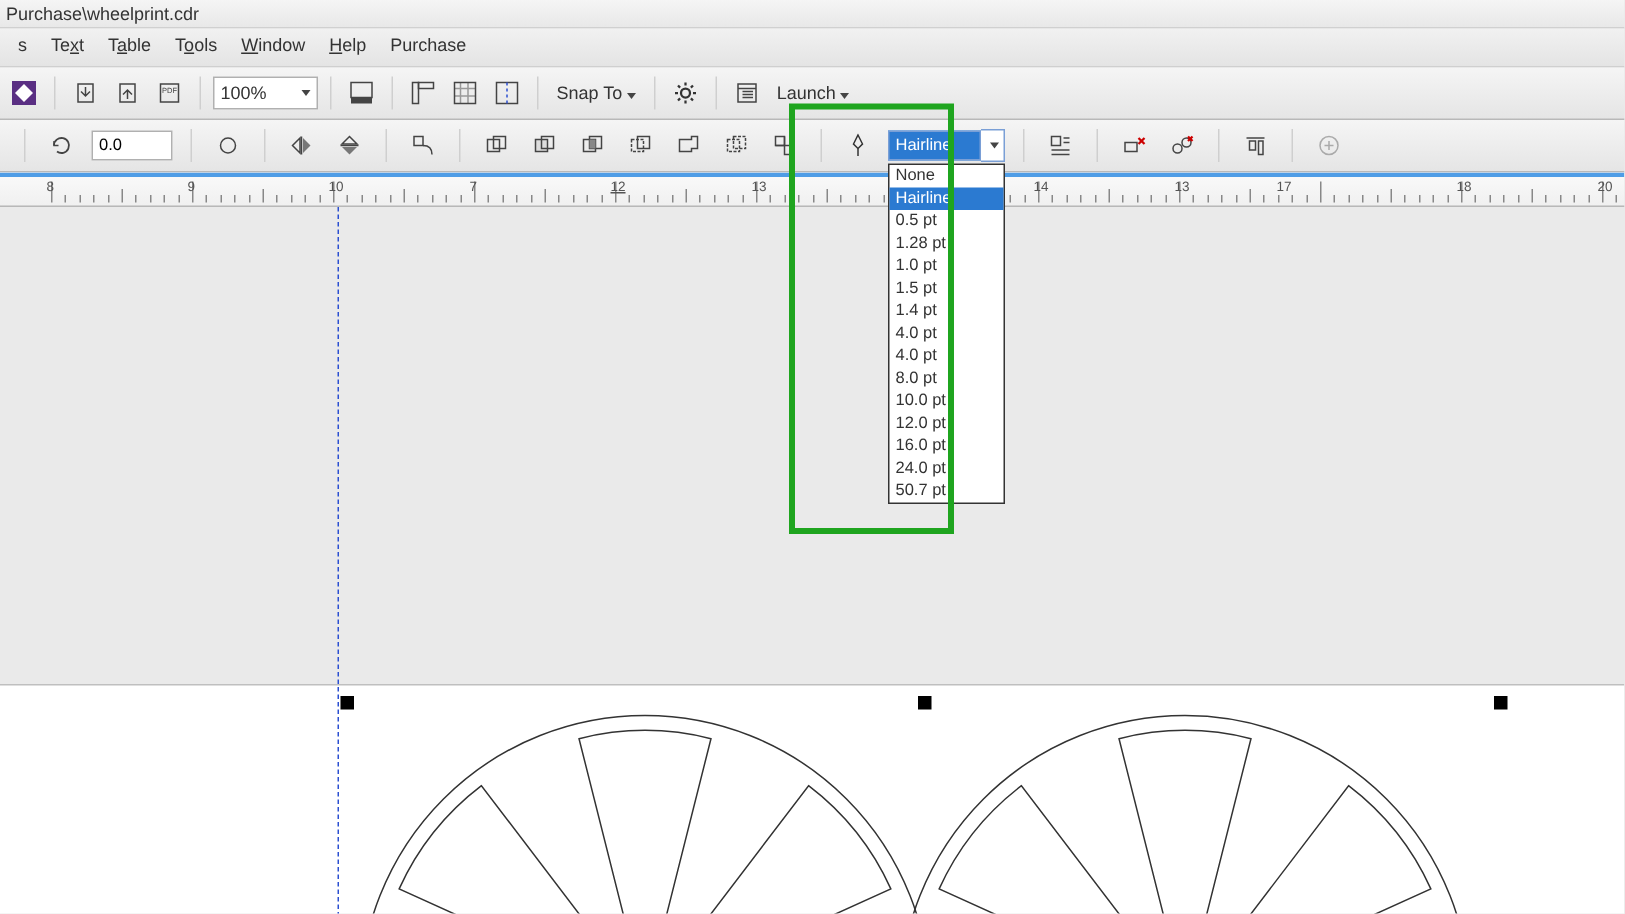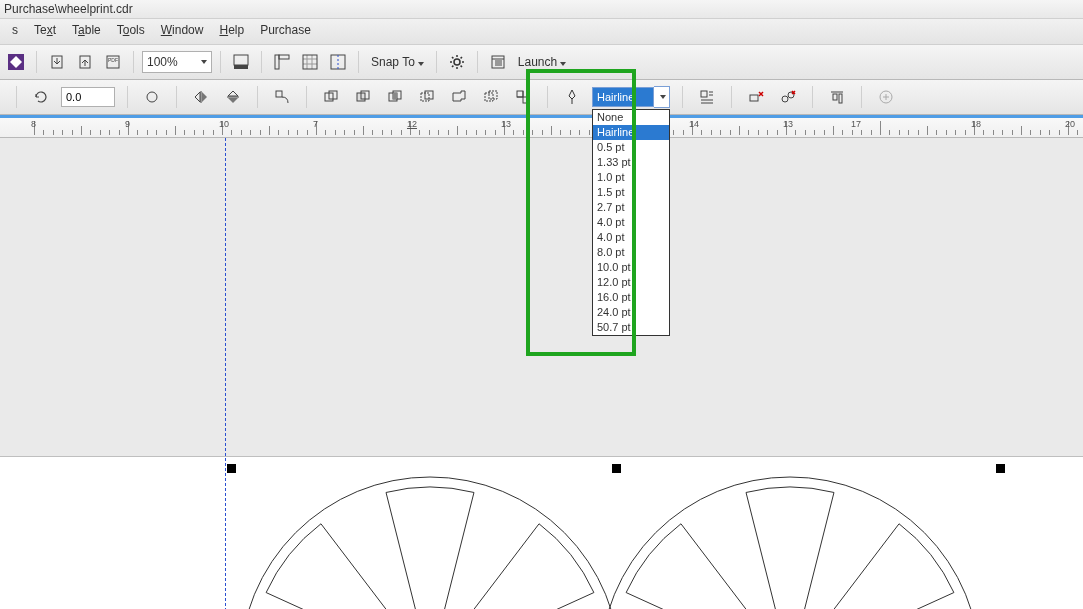--- a/index.html
+++ b/index.html
@@ -238,24 +238,24 @@
 
   <div class="outline-combo" id="outline-combo">
     <input class="outline-input" value="Hairline" style="">
     <div class="outline-btn">
         <span class="dropdown-arrow"></span>
       </div>
     <div class="dropdown-list" id="outline-list">
         <div class="opt">None</div>
         <div class="opt selected">Hairline</div>
         <div class="opt">0.5 pt</div>
-        <div class="opt">1.33 pt</div>
+        <div class="opt">1.28 pt</div>
         <div class="opt">1.0 pt</div>
         <div class="opt">1.5 pt</div>
-        <div class="opt">2.7 pt</div>
+        <div class="opt">1.4 pt</div>
         <div class="opt">4.0 pt</div>
         <div class="opt">4.0 pt</div>
         <div class="opt">8.0 pt</div>
         <div class="opt">10.0 pt</div>
         <div class="opt">12.0 pt</div>
         <div class="opt">16.0 pt</div>
         <div class="opt">24.0 pt</div>
         <div class="opt">50.7 pt</div>
       </div>
   </div>

